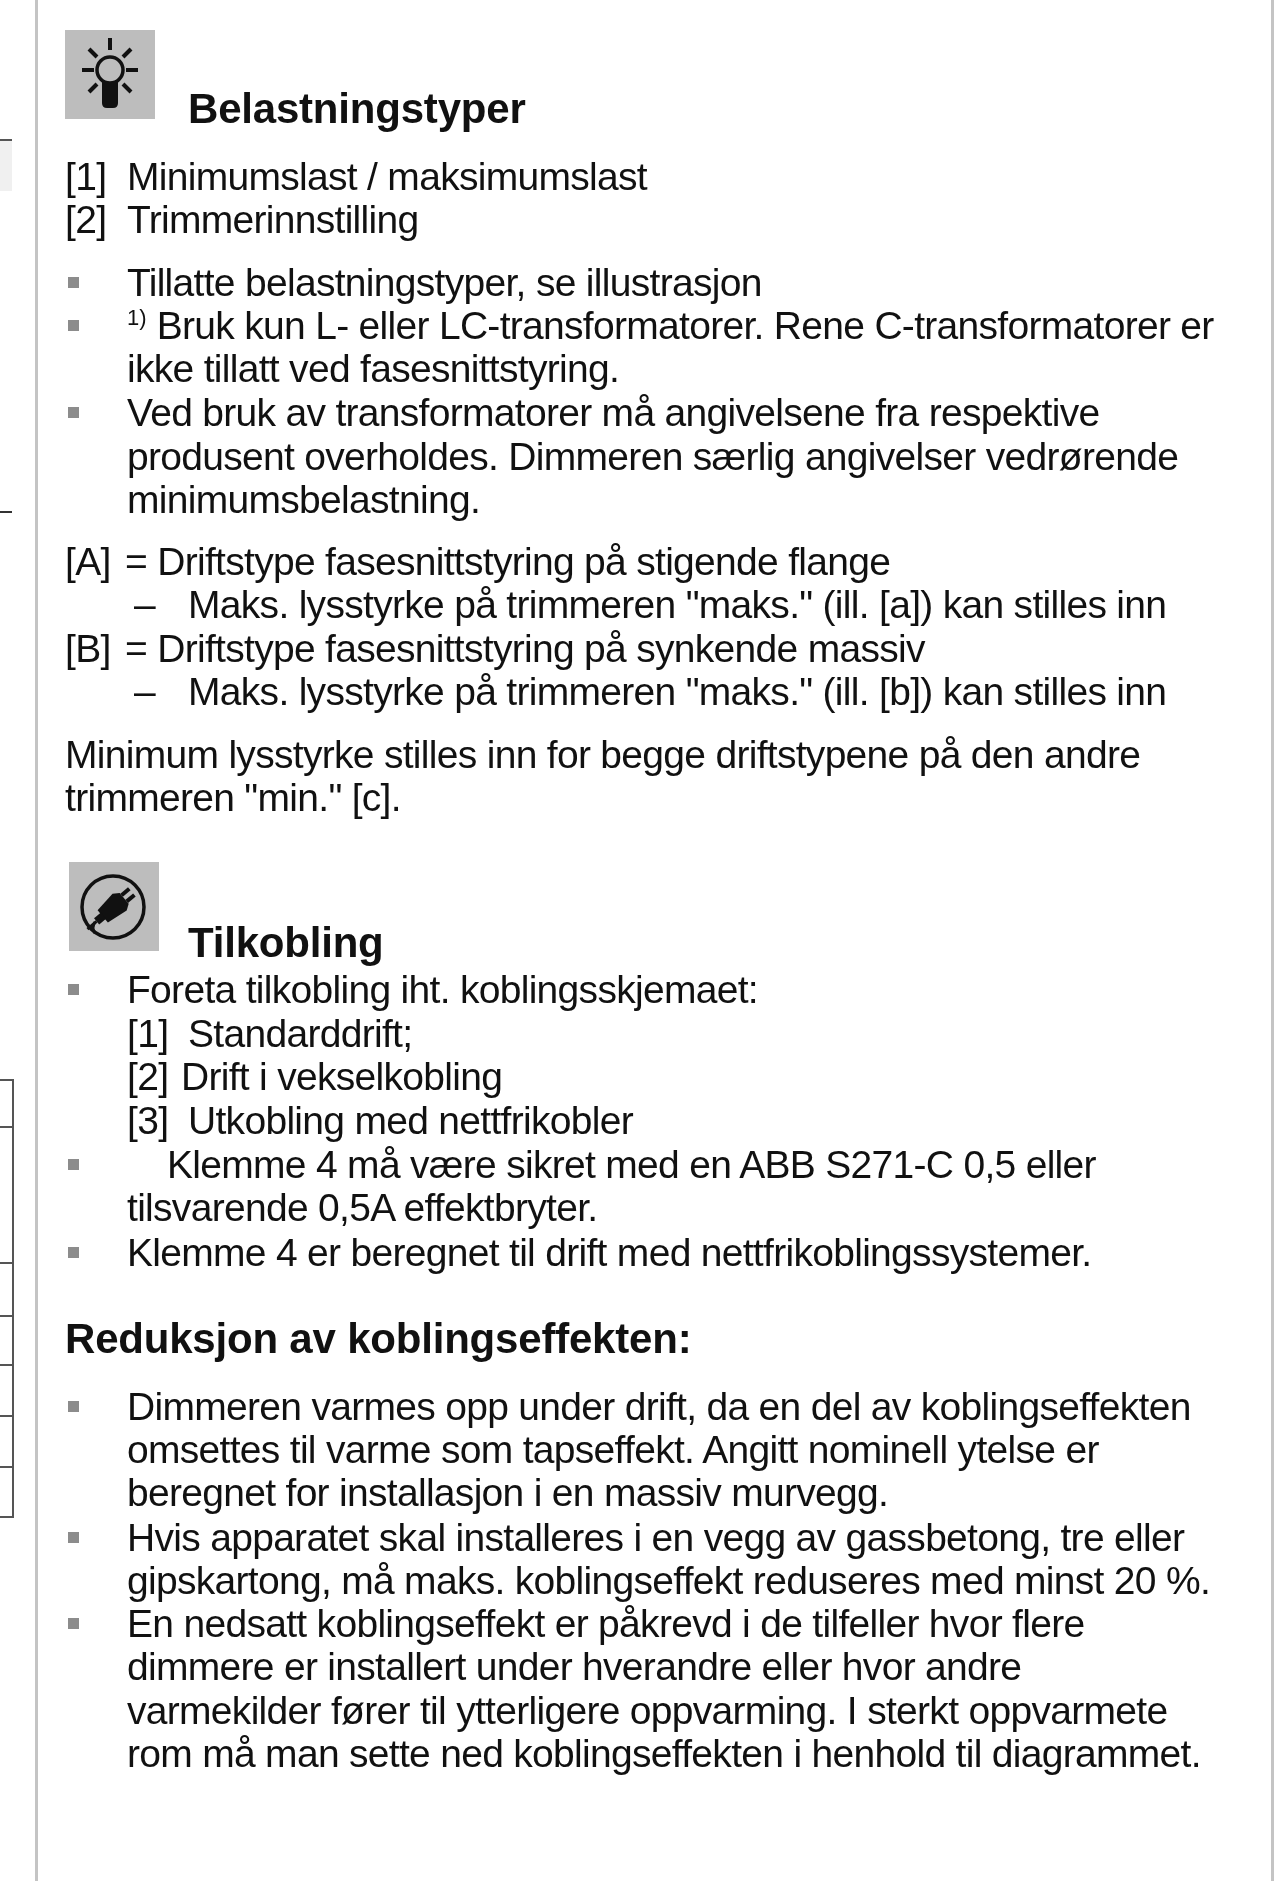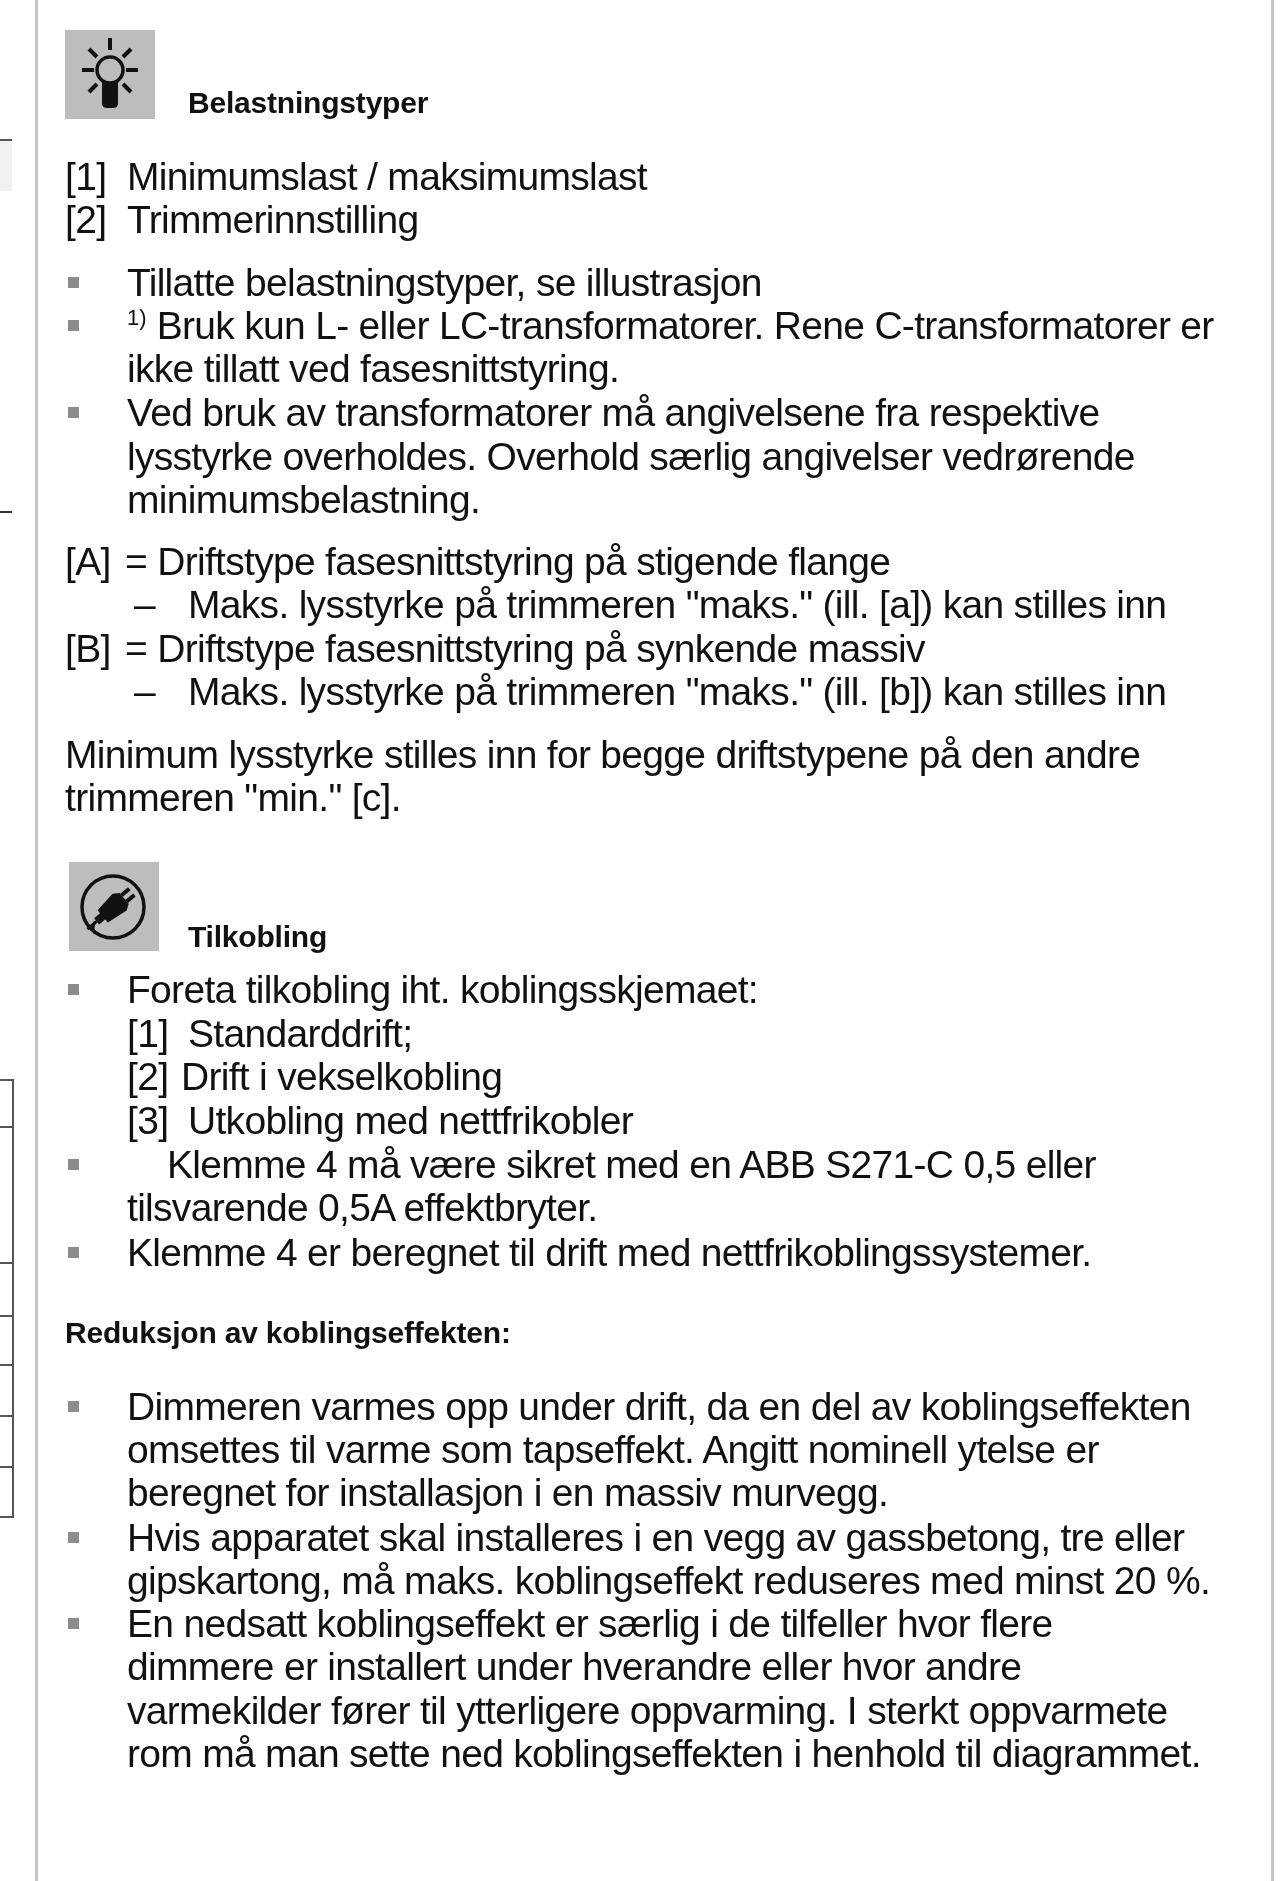--- a/index.html
+++ b/index.html
@@ -7,21 +7,21 @@
          font-family: "Liberation Sans", sans-serif; color: #111111; }
   .vline-left { position: absolute; left: 35px; top: 0; width: 3px; height: 1881px; background: #c4c4c4; }
   .vline-right { position: absolute; left: 1271px; top: 0; width: 3px; height: 1881px; background: #c4c4c4; }
   .edge-graybox { position: absolute; left: 0; top: 139px; width: 12px; height: 50px; background: #f0f0f0; border-top: 2px solid #555; }
   .edge-dash { position: absolute; left: 0; top: 511px; width: 12px; height: 2px; background: #333; }
   .edge-table { position: absolute; left: 0; width: 12px; border-right: 2px solid #555; }
   .edge-hline { position: absolute; left: 0; width: 14px; height: 2px; background: #555; }
   .icon-box { position: absolute; width: 90px; height: 89px; background: #bdbdbd; }
   .icon-box svg { width: 100%; height: 100%; display: block; }
   .line { position: absolute; white-space: nowrap; font-size: 39px; letter-spacing: -0.7px; line-height: 1; }
-  .heading { position: absolute; white-space: nowrap; font-size: 30px; font-weight: bold; line-height: 1; letter-spacing: -0.2px; }
+  .heading { position: absolute; white-space: nowrap; font-size: 42px; font-weight: bold; line-height: 1; letter-spacing: -0.2px; }
   .bullet { position: absolute; width: 11px; height: 11px; background: #8c8c8c; }
   sup.fn { font-size: 22px; vertical-align: 0; position: relative; top: -14px; letter-spacing: 0; }
 </style>
 </head>
 <body>
 
 <div class="vline-left"></div>
 <div class="vline-right"></div>
 <div class="edge-graybox"></div>
 <div class="edge-dash"></div>
@@ -64,21 +64,21 @@
 
   <div class="bullet" style="left:68px;top:277px;"></div>
   <div class="line" style="left:127px;top:263px;">Tillatte belastningstyper, se illustrasjon</div>
 
   <div class="bullet" style="left:68px;top:320px;"></div>
   <div class="line" style="left:127px;top:306px;"><sup class="fn">1)</sup> <span>Bruk kun L- eller LC-transformatorer. Rene C-transformatorer er</span></div>
   <div class="line" style="left:127px;top:349px;">ikke tillatt ved fasesnittstyring.</div>
 
   <div class="bullet" style="left:68px;top:407px;"></div>
   <div class="line" style="left:127px;top:393px;">Ved bruk av transformatorer må angivelsene fra respektive</div>
-  <div class="line" style="left:127px;top:437px;">lysstyrke overholdes. Overhold særlig angivelser vedrørende</div>
+  <div class="line" style="left:127px;top:437px;">produsent overholdes. Dimmeren særlig angivelser vedrørende</div>
   <div class="line" style="left:127px;top:480px;">minimumsbelastning.</div>
 
   <div class="line" style="left:65px;top:542px;">
     <span>[A]</span>
     <span style="position:absolute;left:60px;">= Driftstype fasesnittstyring på stigende flange</span>
   </div>
   <div class="line" style="left:134px;top:585px;">
     <span>–</span>
     <span style="position:absolute;left:54px;">Maks. lysstyrke på trimmeren "maks." (ill. [a]) kan stilles inn</span>
   </div>
@@ -141,17 +141,17 @@
   <div class="bullet" style="left:68px;top:1401px;"></div>
   <div class="line" style="left:127px;top:1387px;">Dimmeren varmes opp under drift, da en del av koblingseffekten</div>
   <div class="line" style="left:127px;top:1430px;">omsettes til varme som tapseffekt. Angitt nominell ytelse er</div>
   <div class="line" style="left:127px;top:1473px;">beregnet for installasjon i en massiv murvegg.</div>
 
   <div class="bullet" style="left:68px;top:1532px;"></div>
   <div class="line" style="left:127px;top:1518px;">Hvis apparatet skal installeres i en vegg av gassbetong, tre eller</div>
   <div class="line" style="left:127px;top:1561px;">gipskartong, må maks. koblingseffekt reduseres med minst 20 %.</div>
 
   <div class="bullet" style="left:68px;top:1618px;"></div>
-  <div class="line" style="left:127px;top:1604px;">En nedsatt koblingseffekt er særlig i de tilfeller hvor flere</div>
+  <div class="line" style="left:127px;top:1604px;">En nedsatt koblingseffekt er påkrevd i de tilfeller hvor flere</div>
   <div class="line" style="left:127px;top:1647px;">dimmere er installert under hverandre eller hvor andre</div>
   <div class="line" style="left:127px;top:1691px;">varmekilder fører til ytterligere oppvarming. I sterkt oppvarmete</div>
   <div class="line" style="left:127px;top:1734px;">rom må man sette ned koblingseffekten i henhold til diagrammet.</div>
 </section>
 
 </body></html>

